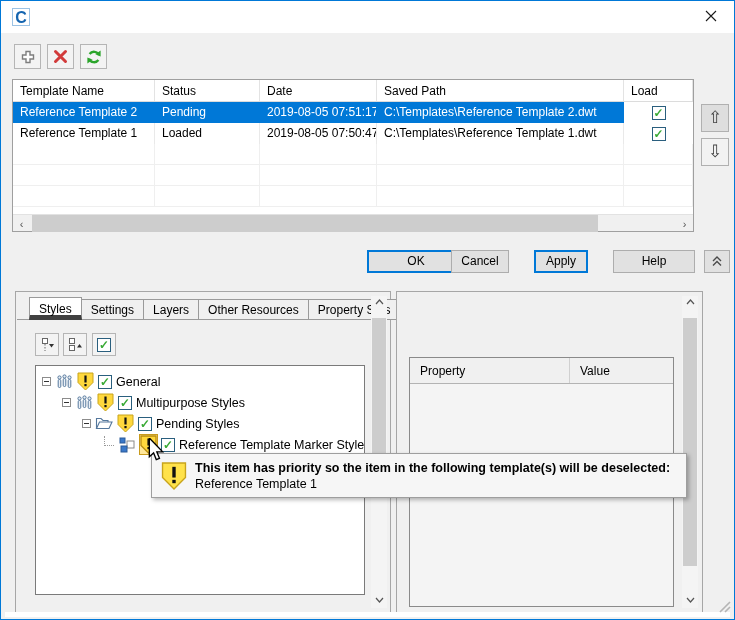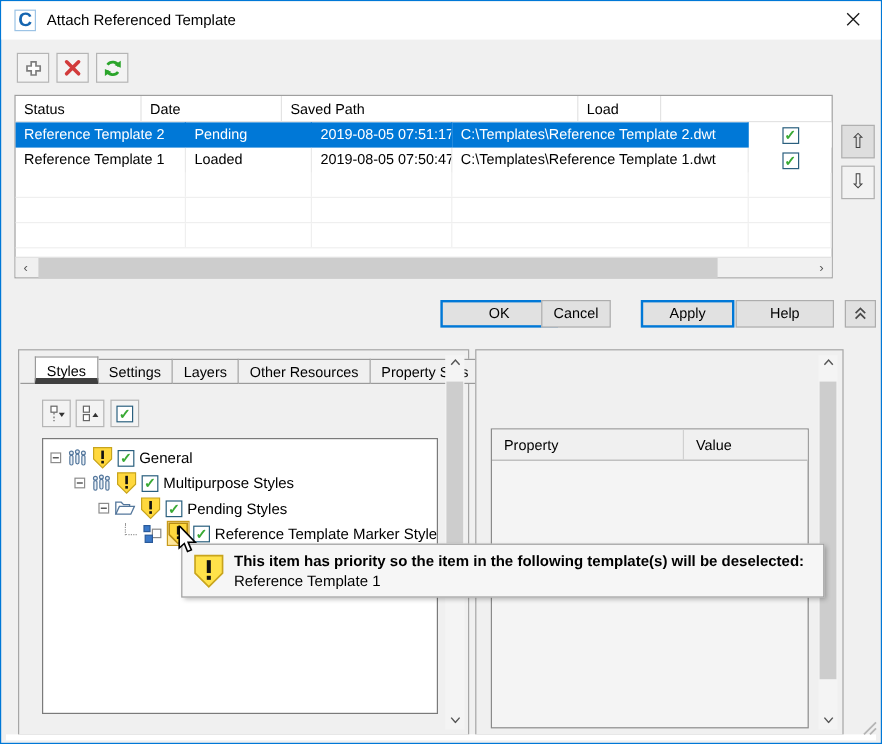--- a/index.html
+++ b/index.html
@@ -90,21 +90,20 @@
   .grip{position:absolute;right:3px;bottom:3px;}
   .bottomstrip{position:absolute;left:4px;right:4px;bottom:2px;height:5px;background:#fff;}
 </style>
 </head>
 <body>
 
 <div id="dialog">
 
   <div class="titlebar">
     <div class="appicon">C</div>
-    <div class="title">Attach Referenced Template</div>
     <div class="closebtn">
       <svg width="12" height="12" viewBox="0 0 12 12">
         <path d="M1 1 L11 11 M11 1 L1 11" stroke="#1a1a1a" stroke-width="1.1" fill="none"></path>
       </svg>
     </div>
   </div>
 
   <div class="tb-btn" style="left:13px">
     <svg width="16" height="16" viewBox="0 0 16 16">
       <path d="M6 2.5 h4 v3.5 h3.5 v4 H10 v3.5 H6 V10 H2.5 V6 H6 Z" fill="#fdfdfd" stroke="#7d7d7d" stroke-width="1.4"></path>
@@ -119,20 +118,21 @@
     <svg width="16" height="16" viewBox="0 0 16 16">
       <path d="M13 6.2 A5.4 5.4 0 0 0 3.6 5" fill="none" stroke="#2ba52b" stroke-width="2.3"></path>
       <polygon points="14.6,1.6 14.6,7.4 9.4,5.2" fill="#2ba52b"></polygon>
       <path d="M3 9.8 A5.4 5.4 0 0 0 12.4 11" fill="none" stroke="#2ba52b" stroke-width="2.3"></path>
       <polygon points="1.4,14.4 1.4,8.6 6.6,10.8" fill="#2ba52b"></polygon>
     </svg>
   </div>
 
   <div class="maintable">
     <div class="trow thead">
+      <div class="tcell c-name">Template Name</div>
       <div class="tcell c-status">Status</div>
       <div class="tcell c-date">Date</div>
       <div class="tcell c-path">Saved Path</div>
       <div class="tcell c-load" style="justify-content:flex-start;padding-left:7px">Load</div>
     </div>
     <div class="trow rowsel">
       <div class="tcell c-name">Reference Template 2</div>
       <div class="tcell c-status">Pending</div>
       <div class="tcell c-date">2019-08-05 07:51:17</div>
       <div class="tcell c-path">C:\Templates\Reference Template 2.dwt</div>
@@ -187,21 +187,21 @@
 
   <div class="movebtn" style="top:103px;background:#dedede">
     <span>⇧</span>
   </div>
   <div class="movebtn" style="top:137px;background:#f2f2f2">
     <span>⇩</span>
   </div>
 
   <div class="abtn default" style="left:366px;width:98px">OK</div>
   <div class="abtn" style="left:450px;width:58px">Cancel</div>
-  <div class="abtn default" style="left:533px;width:78px">Apply</div>
+  <div class="abtn default" style="left:533px;width:54px">Apply</div>
   <div class="abtn" style="left:612px;width:82px">Help</div>
   <div class="abtn" style="left:703px;width:26px">
     <svg width="14" height="14" viewBox="0 0 14 14" style="margin-top:3px">
       <path d="M3 7 L7 3 L11 7 M3 11.5 L7 7.5 L11 11.5" fill="none" stroke="#4a4a4a" stroke-width="1.4"></path>
     </svg>
   </div>
 
   <div class="panel" style="left:14px;width:376px">
     <div class="tabline"></div>
     <div class="tabs">

